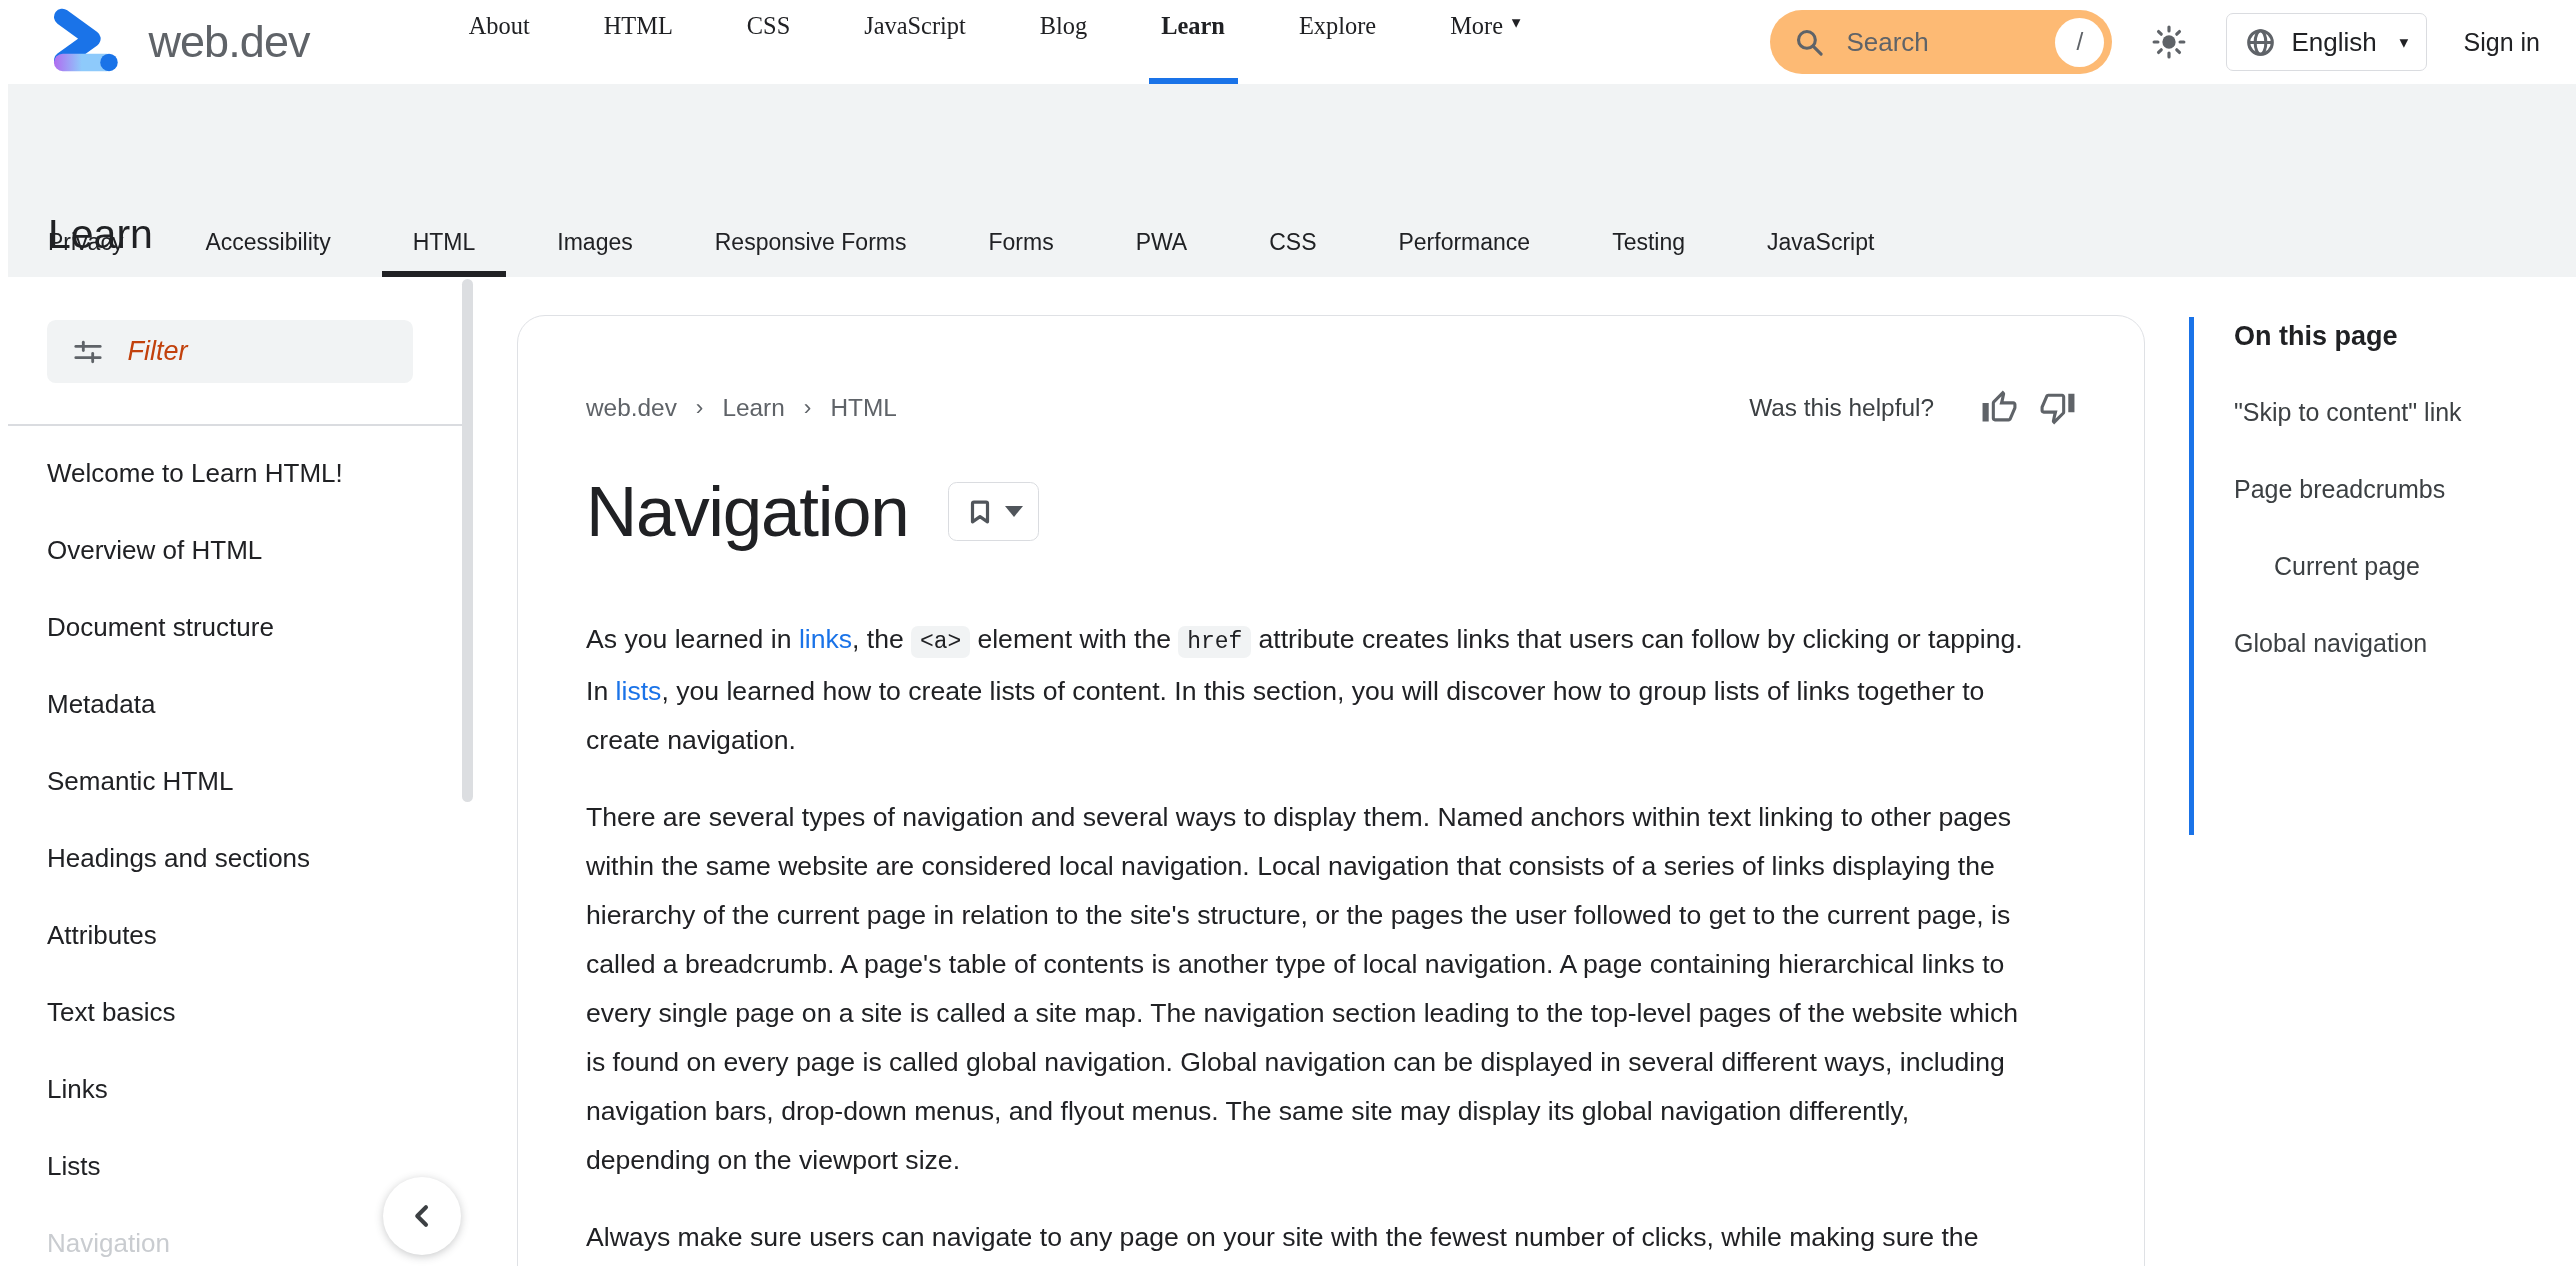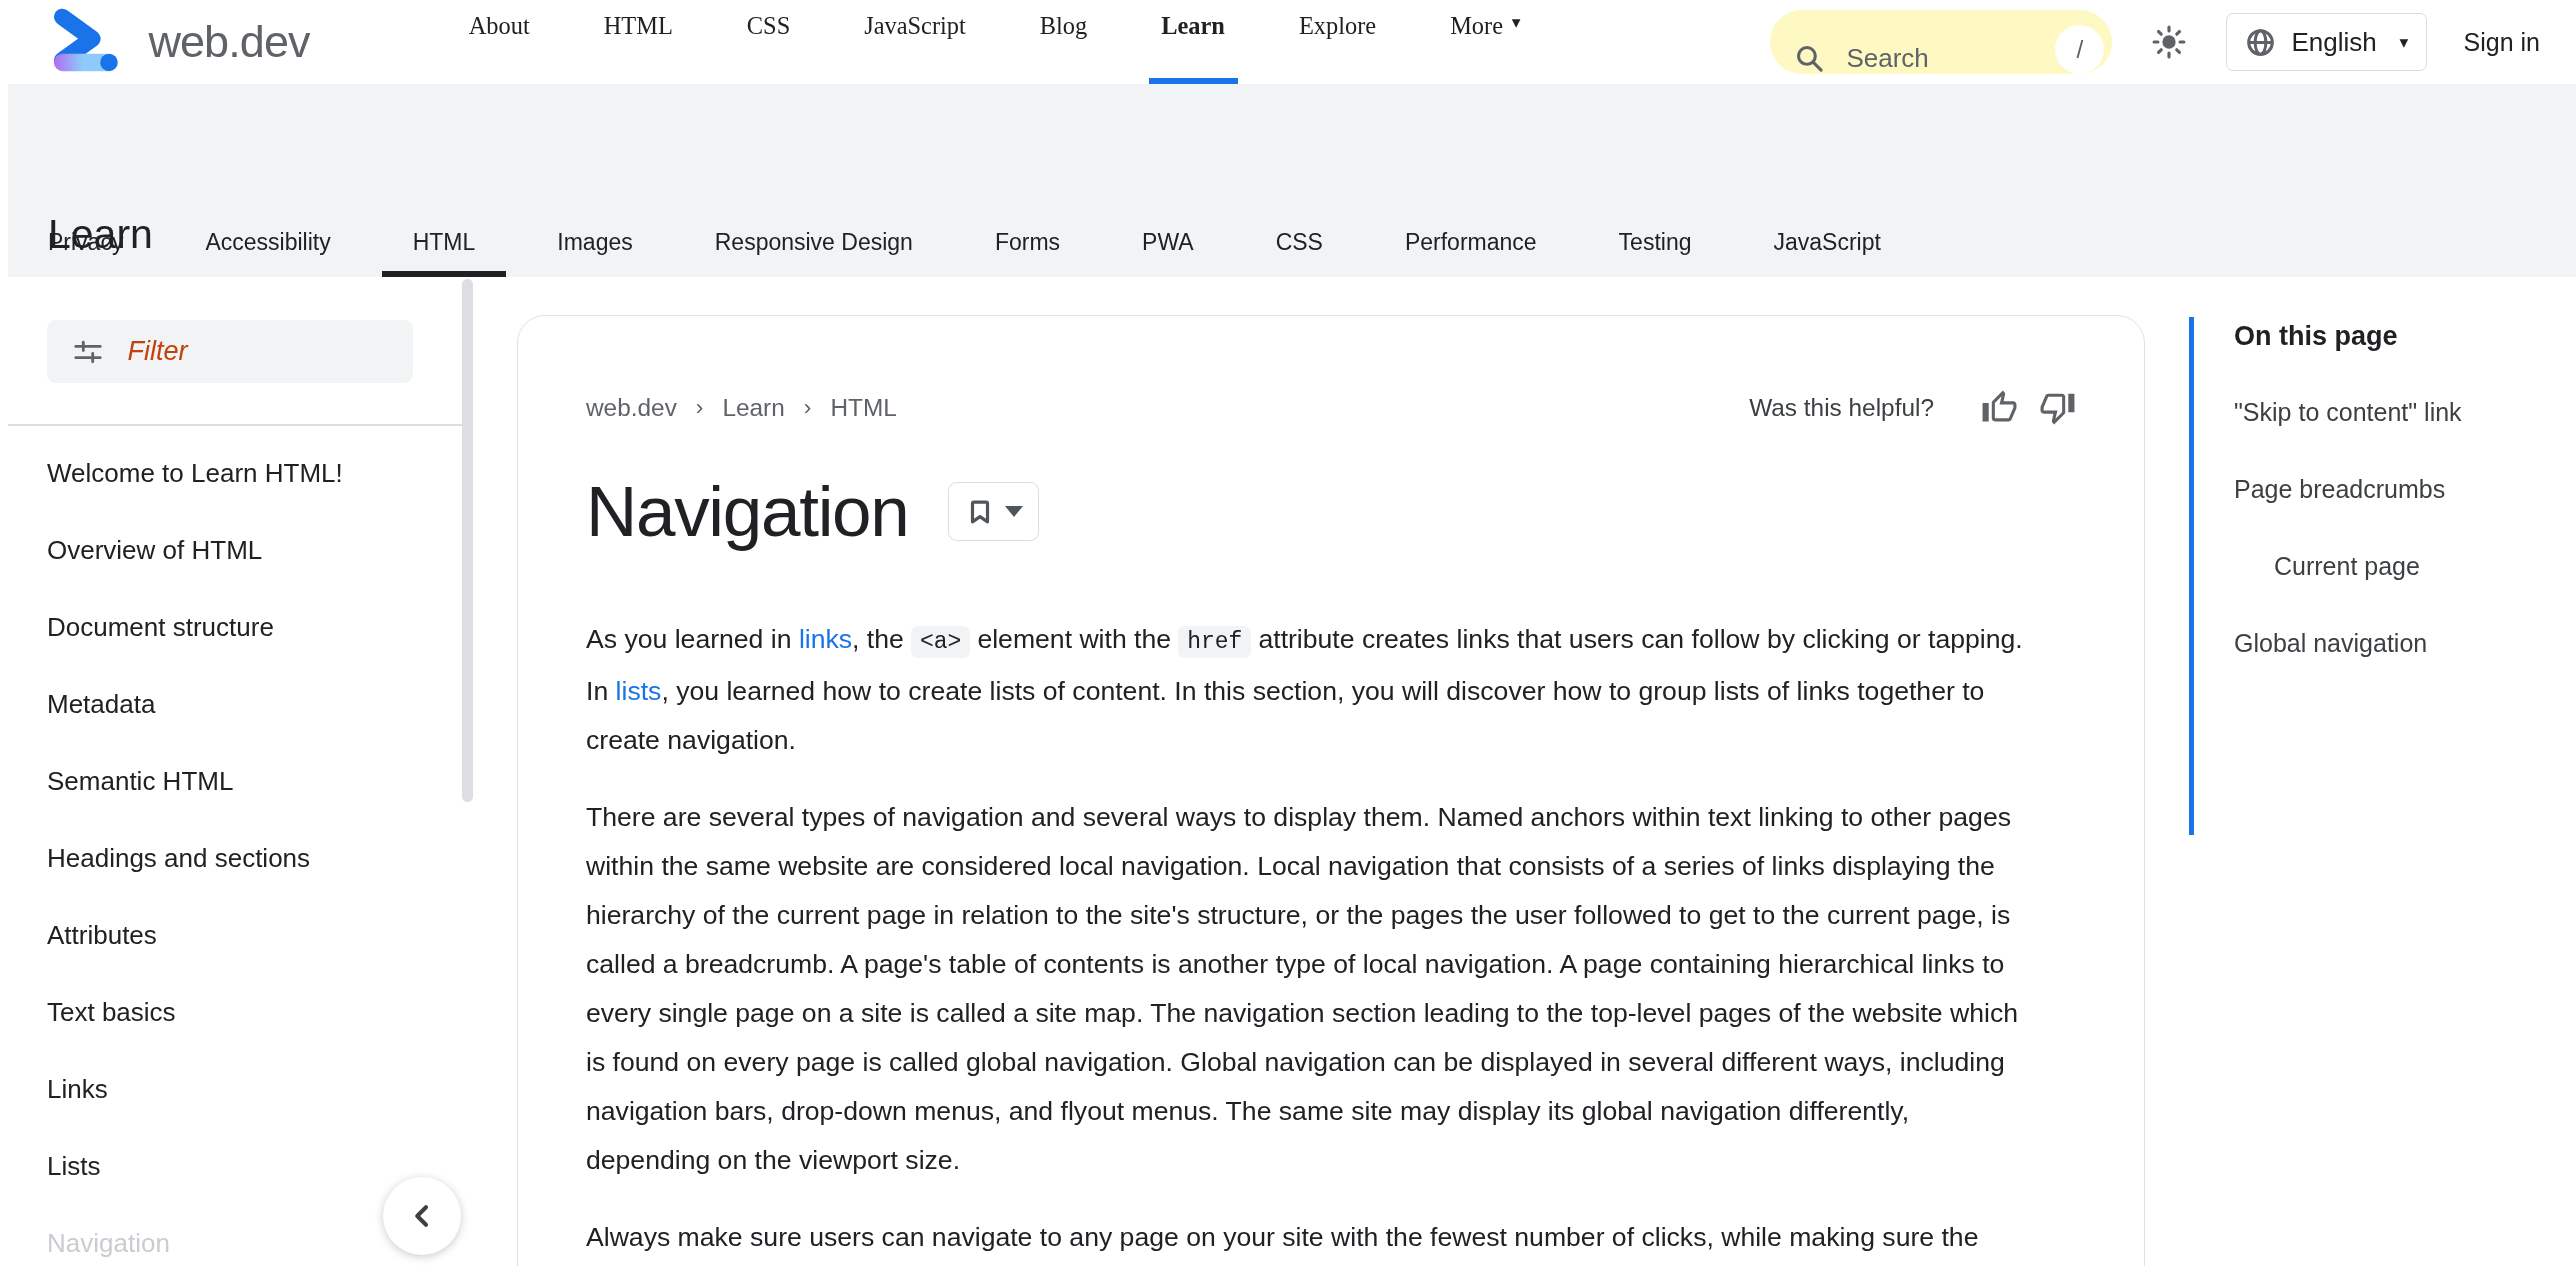--- a/index.html
+++ b/index.html
@@ -10,21 +10,21 @@
   .header{position:absolute;top:0;left:0;right:0;height:84px;background:#fff;display:flex;align-items:center;}
   .logo{display:flex;align-items:center;gap:17.4px;margin-left:39px;flex:0 0 auto;}
   .logo-mark{width:84px;height:70px;}
   .logo-text{font-size:45px;color:#5f6368;letter-spacing:-0.9px;}
   .topnav{display:flex;align-items:stretch;height:100%;margin-left:122px;}
   .topnav-item{position:relative;display:flex;padding:12px 37px;font-size:24.4px;color:#202124;cursor:pointer;font-family:Liberation Serif, serif;}
   .topnav-item.active{font-weight:600;}
   .topnav-item.active::after{content:"";position:absolute;left:24.4px;right:24.4px;bottom:0;height:6.1px;background:#1a73e8;}
   .caret{font-size:17.4px;color:#202124;margin-left:8.7px;}
   .header-right{margin-left:auto;margin-right:44px;display:flex;align-items:center;gap:37px;}
-  .search{width:342px;height:64px;border-radius:35px;background:#fef9c3;display:flex;align-items:flex-end;
+  .search{width:342px;height:64px;border-radius:35px;background:#fdba74;display:flex;align-items:center;
           padding:0 7.8px 0 24.4px;box-sizing:border-box;cursor:text;}
   .search svg{flex:0 0 auto;}
   .search-text{margin-left:21px;font-size:26px;color:#5f6368;flex:1;}
   .slash-badge{width:49px;height:49px;border-radius:50%;background:#fff;display:flex;align-items:center;justify-content:center;
                font-size:24.4px;color:#5f6368;}
   .theme-btn{width:40px;height:40px;color:#5f6368;display:flex;align-items:center;justify-content:center;cursor:pointer;}
   .lang{height:58px;border:1.7px solid #dadce0;border-radius:7px;display:flex;align-items:center;gap:14px;
         padding:0 17.4px;box-sizing:border-box;color:#3c4043;cursor:pointer;}
   .lang-label{font-size:26px;color:#202124;}
   .signin{font-size:25px;font-weight:500;color:#202124;cursor:pointer;}
@@ -185,21 +185,21 @@
         <div class="tab">
           <span>Accessibility</span>
         </div>
         <div class="tab active">
           <span>HTML</span>
         </div>
         <div class="tab">
           <span>Images</span>
         </div>
         <div class="tab">
-          <span>Responsive Design</span>
+          <span>Responsive Forms</span>
         </div>
         <div class="tab">
           <span>Forms</span>
         </div>
         <div class="tab">
           <span>PWA</span>
         </div>
         <div class="tab">
           <span>CSS</span>
         </div>

